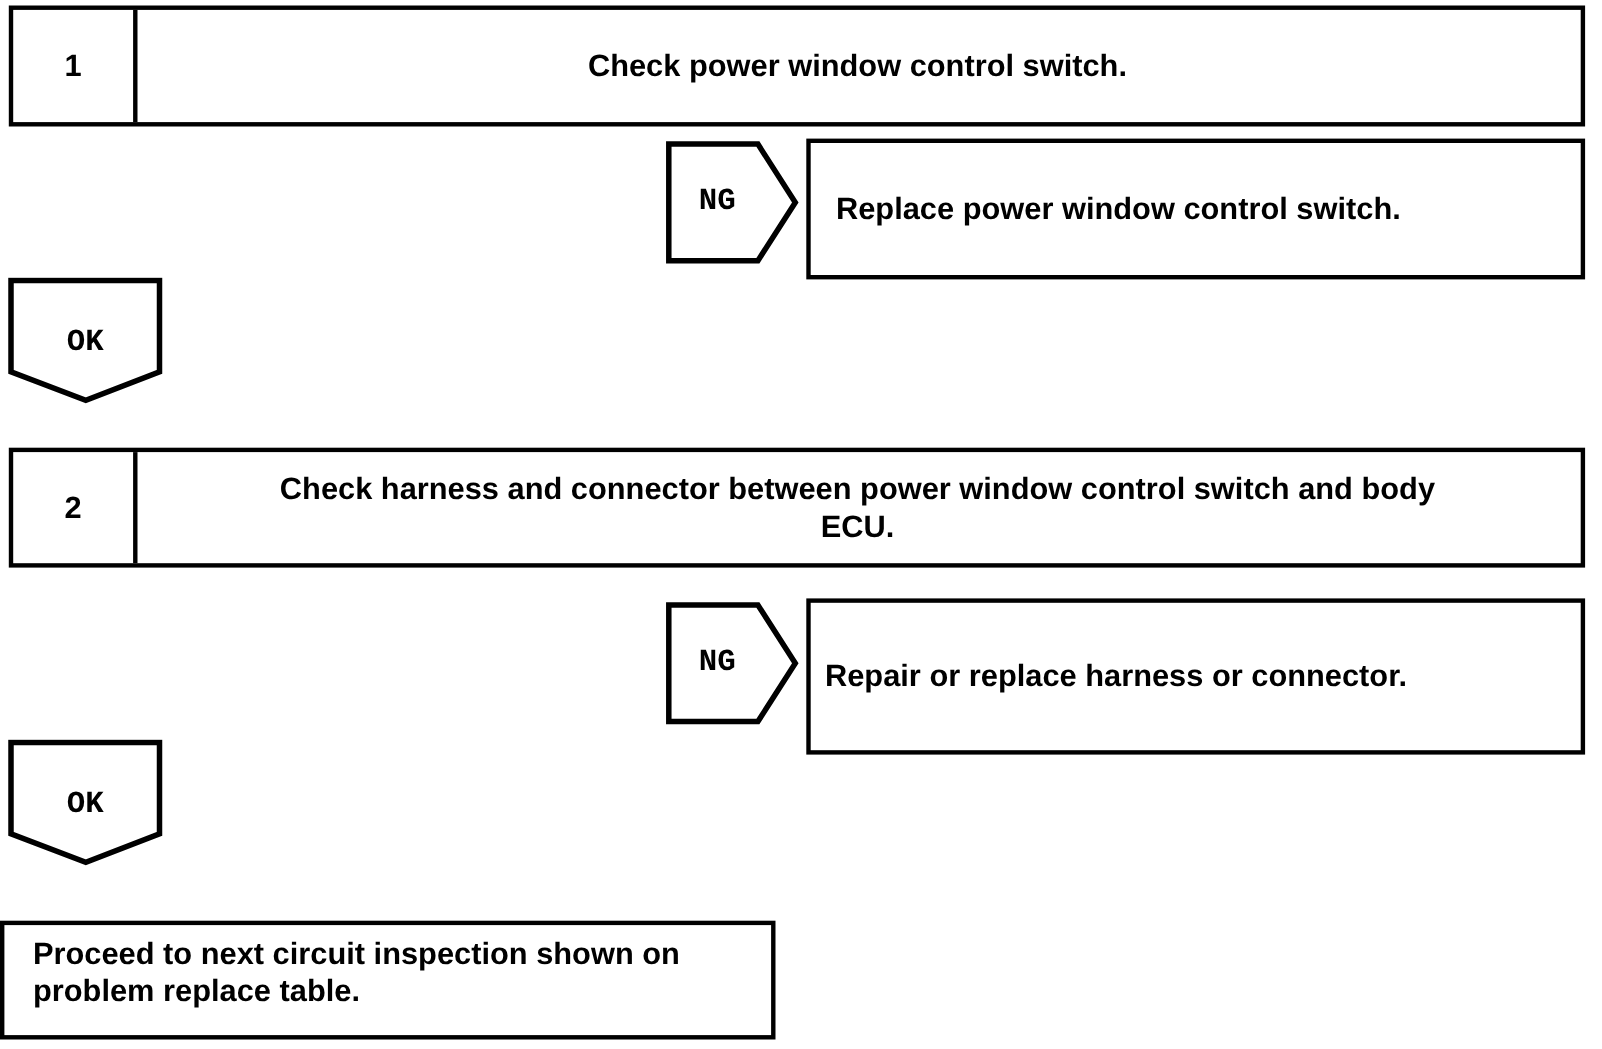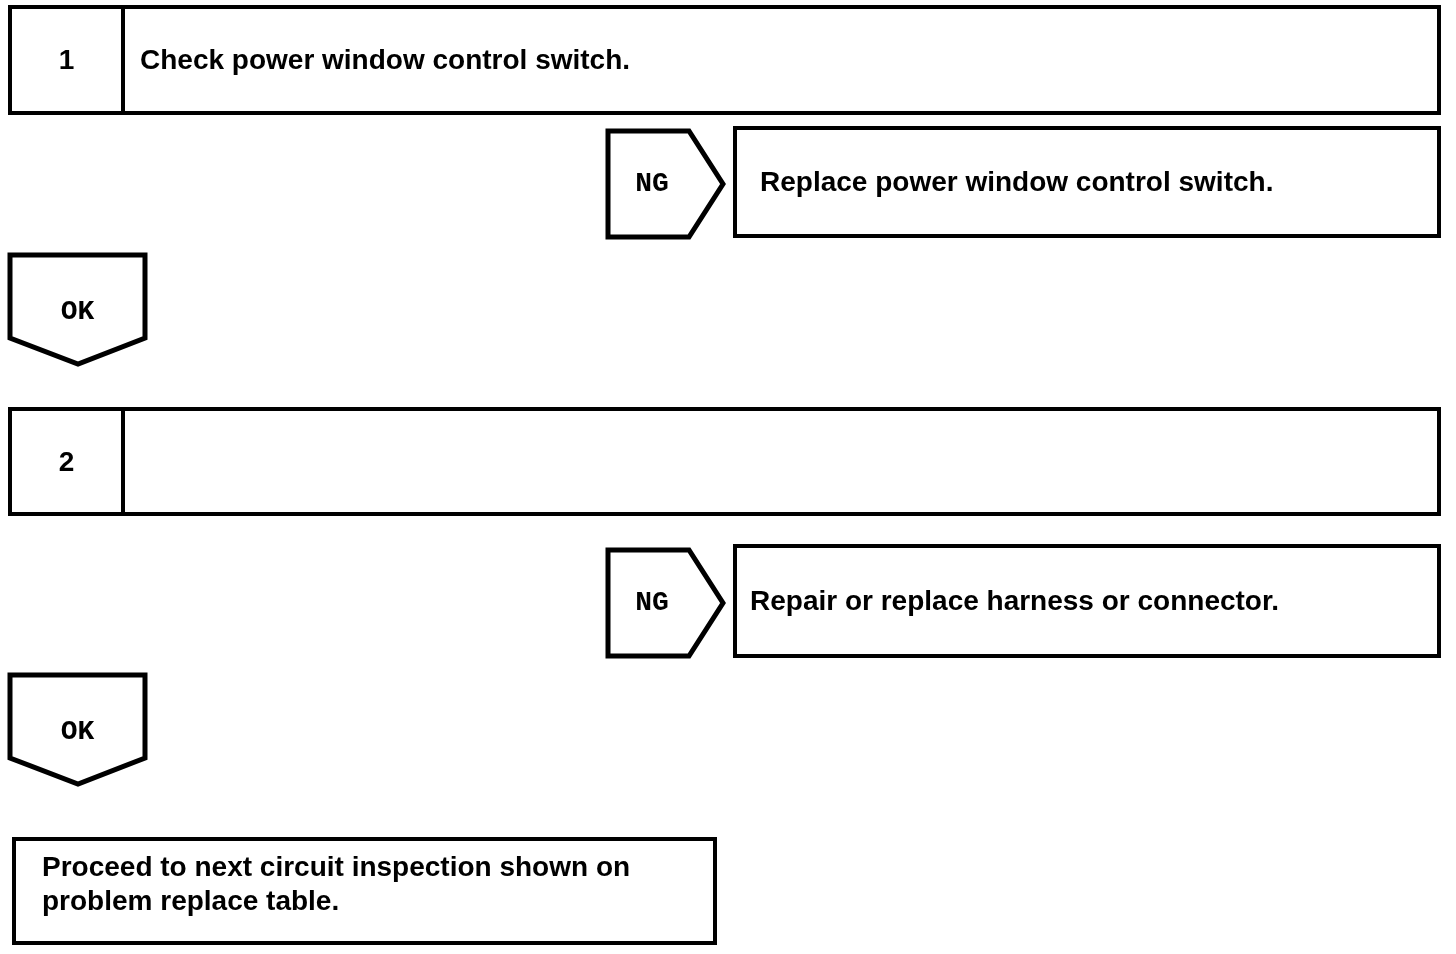--- a/index.html
+++ b/index.html
@@ -30,20 +30,21 @@
     justify-content: center;
     flex: none;
   }
   .instr-cell {
     flex: 1;
     display: flex;
     flex-direction: column;
     justify-content: center;
     padding-left: 15px;
     padding-right: 18px;
+    text-align: center;
   }
   .result-box {
     display: flex;
     flex-direction: column;
     justify-content: center;
     padding-left: 13px;
     padding-right: 12px;
   }
   .final-box {
     padding-top: 9px;
@@ -73,51 +74,55 @@
     </div>
   </div>
 
   <div class="pent" style="left:605px; top:128px; width:122px; height:112px;">
     <svg width="122" height="112" viewBox="0 0 122 112">
       <polygon points="3,3 84,3 118,56 84,109 3,109" fill="#ffffff" stroke="#000000" stroke-width="5" stroke-linejoin="miter"></polygon>
     </svg>
     <div class="pent-label ng-label-area">NG</div>
   </div>
 
-  <div class="box result-box" style="left:733px; top:126px; width:708px; height:112px;padding-left:23px;">
+  <div class="box result-box" style="left:733px; top:126px; width:708px; height:128px;padding-left:23px;">
     <div>Replace power window control switch.</div>
   </div>
 
   <div class="pent" style="left:7px; top:252px; width:142px; height:118px;">
     <svg width="142" height="118" viewBox="0 0 142 118">
       <polygon points="3,3 138,3 138,86 71,112 3,86" fill="#ffffff" stroke="#000000" stroke-width="5" stroke-linejoin="miter"></polygon>
     </svg>
     <div class="pent-label ok-label-area">OK</div>
   </div>
 
   <div class="box step-box" style="left:8px; top:407px; width:1433px; height:109px;">
     <div class="num-cell">2</div>
+    <div class="instr-cell">
+      <div>Check harness and connector between power window control switch and body</div>
+      <div>ECU.</div>
+    </div>
   </div>
 
   <div class="pent" style="left:605px; top:547px; width:122px; height:112px;">
     <svg width="122" height="112" viewBox="0 0 122 112">
       <polygon points="3,3 84,3 118,56 84,109 3,109" fill="#ffffff" stroke="#000000" stroke-width="5" stroke-linejoin="miter"></polygon>
     </svg>
     <div class="pent-label ng-label-area">NG</div>
   </div>
 
-  <div class="box result-box" style="left:733px; top:544px; width:708px; height:114px;">
+  <div class="box result-box" style="left:733px; top:544px; width:708px; height:142px;">
     <div>Repair or replace harness or connector.</div>
   </div>
 
   <div class="pent" style="left:7px; top:672px; width:142px; height:118px;">
     <svg width="142" height="118" viewBox="0 0 142 118">
       <polygon points="3,3 138,3 138,86 71,112 3,86" fill="#ffffff" stroke="#000000" stroke-width="5" stroke-linejoin="miter"></polygon>
     </svg>
     <div class="pent-label ok-label-area">OK</div>
   </div>
 
-  <div class="box final-box" style="left:12px; top:837px; width:705px; height:108px;">
+  <div class="box final-box" style="left:0; top:837px; width:705px; height:108px;">
     <div>Proceed to next circuit inspection shown on</div>
     <div>problem replace table.</div>
   </div>
 
 </div>
 
 </body></html>

